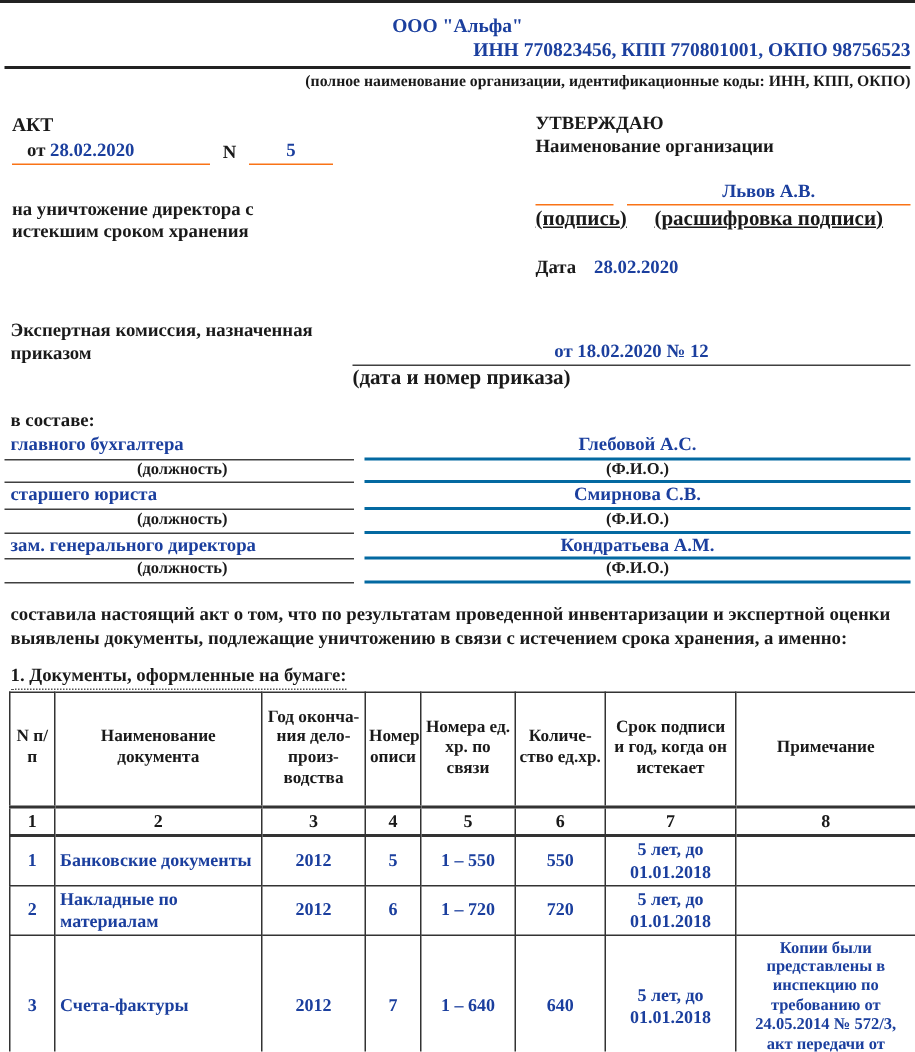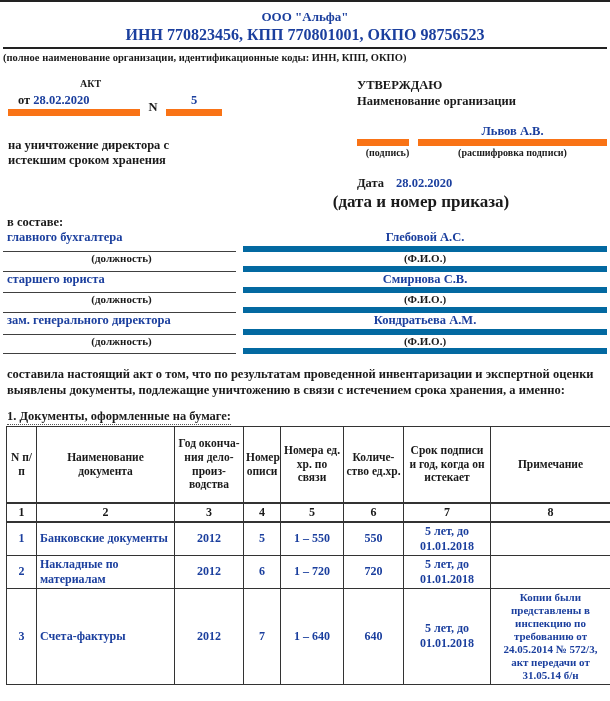--- a/index.html
+++ b/index.html
@@ -9,60 +9,60 @@
     font-weight:bold;
     color:#1a1a1a;
     font-size:12.5px;
     line-height:1.25;
   }
   .page { width:610px; height:701px; border-top:2px solid #222; padding:4px 3px 0 3px; }
   .b { color:#1b3f9e; }
 
   
   .org-name { text-align:center; font-size:13px; margin-top:3px; }
-  .org-codes { text-align:center; font-size:16px; }
+  .org-codes { text-align:right; font-size:13px; }
   .top-rule { border-bottom:2px solid #222; margin-top:2px; }
-  .org-caption { text-align:left; font-size:10.5px; margin-top:2px; }
+  .org-caption { text-align:right; font-size:10.5px; margin-top:2px; }
 
   
   .twocol { display:flex; justify-content:space-between; margin-top:14px; }
   .act-col { width:240px; padding-left:5px; }
-  .act-title { width:165px; text-align:center; font-size:10px; }
+  .act-title { width:165px; font-size:13px; }
   .act-numline { display:flex; align-items:flex-end; margin-top:2px; width:215px; }
-  .useg { border-bottom:7px solid #f97316; }
+  .useg { border-bottom:1px solid #f97316; }
   .act-date-seg { width:132px; padding-left:10px; }
   .act-n { width:26px; text-align:center; }
   .act-no-seg { width:56px; text-align:center; }
   .act-subject { margin-top:22px; }
 
   .appr-col { width:250px; }
   .appr-sigrow { display:flex; align-items:flex-end; margin-top:14px; }
   .sig-seg { width:52px; }
   .sig-gap { width:9px; }
   .name-seg { flex:1; text-align:center; }
-  .appr-caprow { display:flex; font-size:10px; margin-top:1px; }
+  .appr-caprow { display:flex; font-size:14px; margin-top:1px;text-decoration:underline; }
   .cap-sign { width:61px; text-align:center; }
   .cap-name { flex:1; text-align:center; }
   .appr-date { margin-top:16px; }
   .appr-date .b { margin-left:12px; }
 
   
   .order-line { display:flex; margin-top:26px; align-items:flex-end; }
   .order-label { width:232px; padding-left:4px; }
   .order-value { flex:1; text-align:center; border-bottom:1px solid #404040; }
-  .order-caption { font-size:17px; text-align:center; margin-left:232px; }
-
-  .staff-label { margin-top:2px; padding-left:4px; }
+  .order-caption { font-size:14px; text-align:left; margin-left:232px; }
+
+  .staff-label { margin-top:12px; padding-left:4px; }
 
   
   .member { }
   .mrow { display:flex; }
   .mcell-l { width:233px; border-bottom:1px solid #404040; padding-left:4px; }
   .mgap { width:7px; }
-  .mcell-r { flex:1; border-bottom:6px solid #0369a1; text-align:center; }
+  .mcell-r { flex:1; border-bottom:2px solid #0369a1; text-align:center; }
   .mcap { font-size:11px; text-align:center; }
 
   .statement { margin-top:13px; padding-left:4px; }
   .section-title { margin-top:10px; margin-left:4px; display:inline-block;
                    border-bottom:1px dotted #555; }
 
   
   table { border-collapse:collapse; table-layout:fixed; width:604px; margin:1px 0 0 3px;
           font-size:12px; }
   th, td { border:1px solid #333; text-align:center; vertical-align:middle;
@@ -110,20 +110,24 @@
       <div class="appr-caprow">
         <span class="cap-sign">(подпись)</span>
         <span class="cap-name">(расшифровка подписи)</span>
       </div>
       <div class="appr-date">
         <span>Дата</span><span class="b">28.02.2020</span>
       </div>
     </div>
   </div>
 
+  <div class="order-line">
+    <span class="order-label">Экспертная комиссия, назначенная приказом</span>
+    <span class="order-value b">от 18.02.2020 № 12</span>
+  </div>
   <div class="order-caption">(дата и номер приказа)</div>
 
   <div class="staff-label">в составе:</div>
 
   <div class="member">
     <div class="mrow">
       <span class="mcell-l b">главного бухгалтера</span>
       <span class="mgap"></span>
       <span class="mcell-r b">Глебовой А.С.</span>
     </div>

